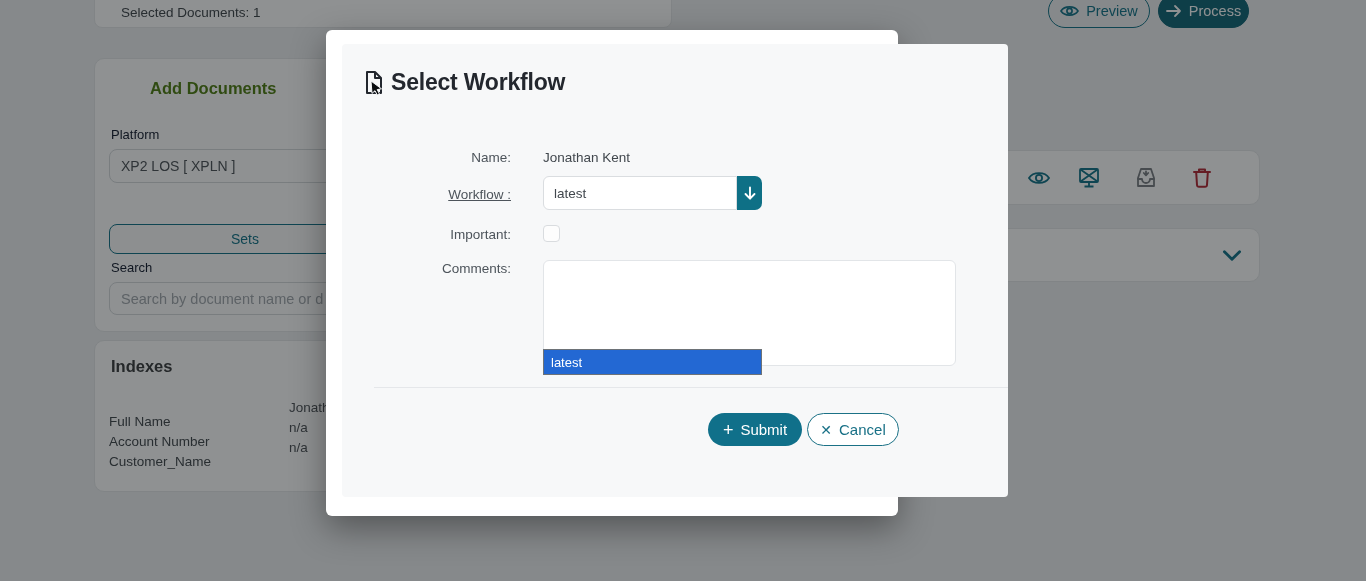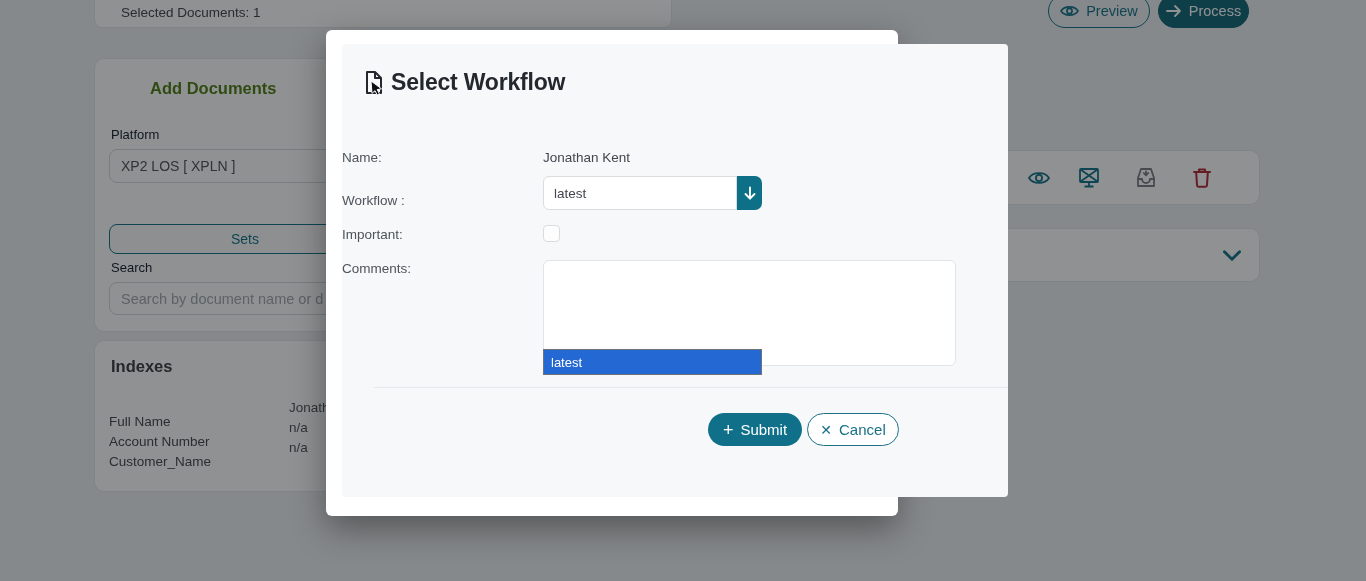--- a/index.html
+++ b/index.html
@@ -42,23 +42,23 @@
 
   
   .overlay { position:absolute; inset:0; background:rgba(18,21,24,0.47); z-index:5; }
 
   
   .modal { position:absolute; left:326px; top:30px; width:572px; height:486px; background:#ffffff; border-radius:6px; box-shadow:0 12px 34px rgba(0,0,0,0.38); z-index:10; }
   .modal-inner { position:absolute; left:16px; top:14px; width:666px; height:453px; background:#f7f8f9; border-radius:4px; }
   .modal-title-icon { position:absolute; left:19px; top:26px; width:26px; height:26px; }
   .modal-title { position:absolute; left:49px; top:25px; font-size:23px; font-weight:700; color:#23272e; letter-spacing:-0.2px; }
 
-  .frm-label { position:absolute; left:0; width:169px; text-align:left; font-size:13.5px; color:#4d545b; }
+  .frm-label { position:absolute; left:0; width:169px; text-align:right; font-size:13.5px; color:#4d545b; }
   .lbl-name { top:106px; }
-  .lbl-workflow { top:149px; }
+  .lbl-workflow { top:143px;text-decoration:underline; }
   .lbl-important { top:183px; }
   .lbl-comments { top:217px; }
   .name-value { position:absolute; left:201px; top:106px; font-size:13.5px; color:#41474d; }
 
   .wf-input { position:absolute; left:201px; top:132px; width:194px; height:34px; background:#fff; border:1px solid #dadde0; border-radius:6px 0 0 6px; font-size:13.5px; color:#41474d; display:flex; align-items:center; padding-left:10px; cursor:pointer; }
   .wf-btn { position:absolute; left:395px; top:132px; width:25px; height:34px; background:#0e7086; border-radius:0 7px 7px 0; color:#fff; display:flex; align-items:center; justify-content:center; cursor:pointer; }
 
   .chk { position:absolute; left:201px; top:181px; width:17px; height:17px; background:#fdfdfd; border:1px solid #d9dcdf; border-radius:4px; cursor:pointer; }
 
   .comments-ta { position:absolute; left:201px; top:216px; width:413px; height:106px; background:#fff; border:1px solid #e2e5e8; border-radius:6px; resize:none; font-family:"Liberation Sans",sans-serif; font-size:13.5px; padding:8px; color:#41474d; outline:none; }

